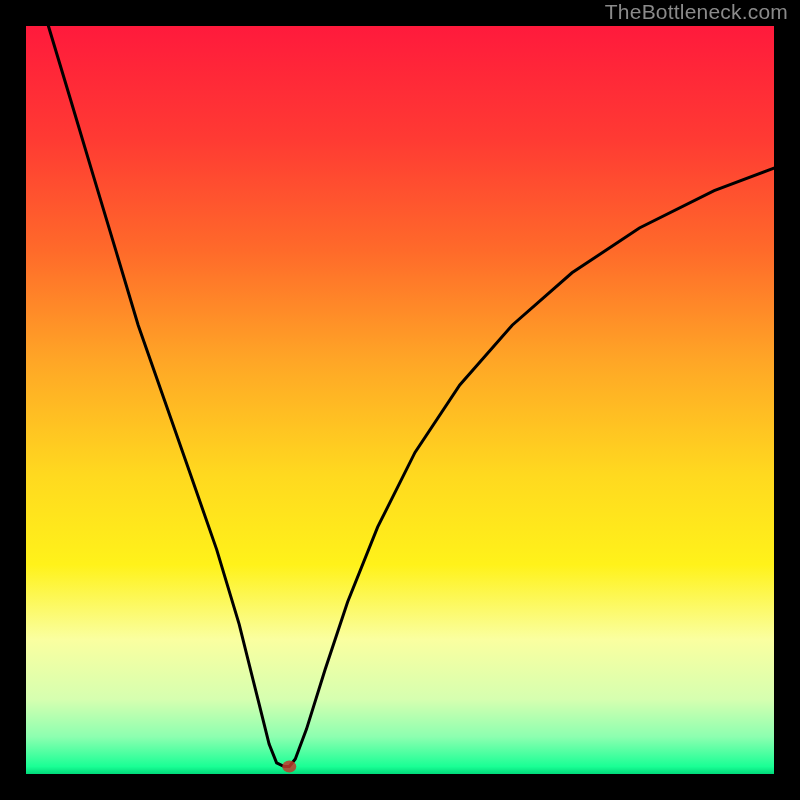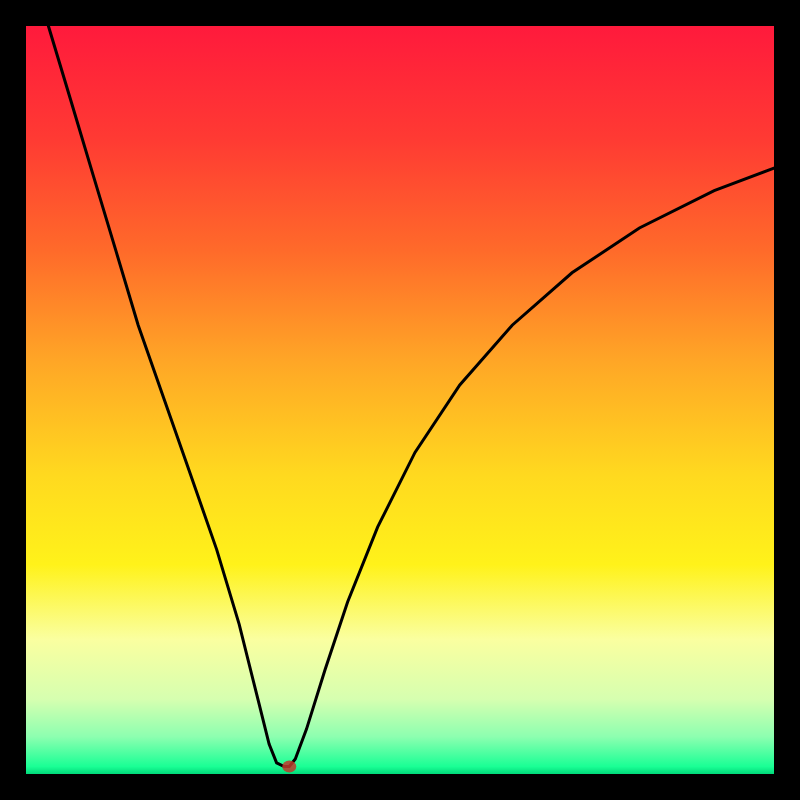--- a/index.html
+++ b/index.html
@@ -31,20 +31,21 @@
     left: 0;
     top: 0;
     width: 800px;
     height: 800px;
   }
 </style>
 </head>
 <body>
 <div class="container">
 
+<div class="watermark">TheBottleneck.com</div>
 
 <svg class="plot" viewBox="0 0 800 800" preserveAspectRatio="none">
   <defs>
     <linearGradient id="bg-grad" x1="0" y1="0" x2="0" y2="1">
     <stop offset="0.00%" stop-color="#ff1a3c"></stop>
           <stop offset="15.00%" stop-color="#ff3a33"></stop>
           <stop offset="30.00%" stop-color="#ff6a2a"></stop>
           <stop offset="45.00%" stop-color="#ffa726"></stop>
           <stop offset="60.00%" stop-color="#ffd91f"></stop>
           <stop offset="72.00%" stop-color="#fff21a"></stop>

